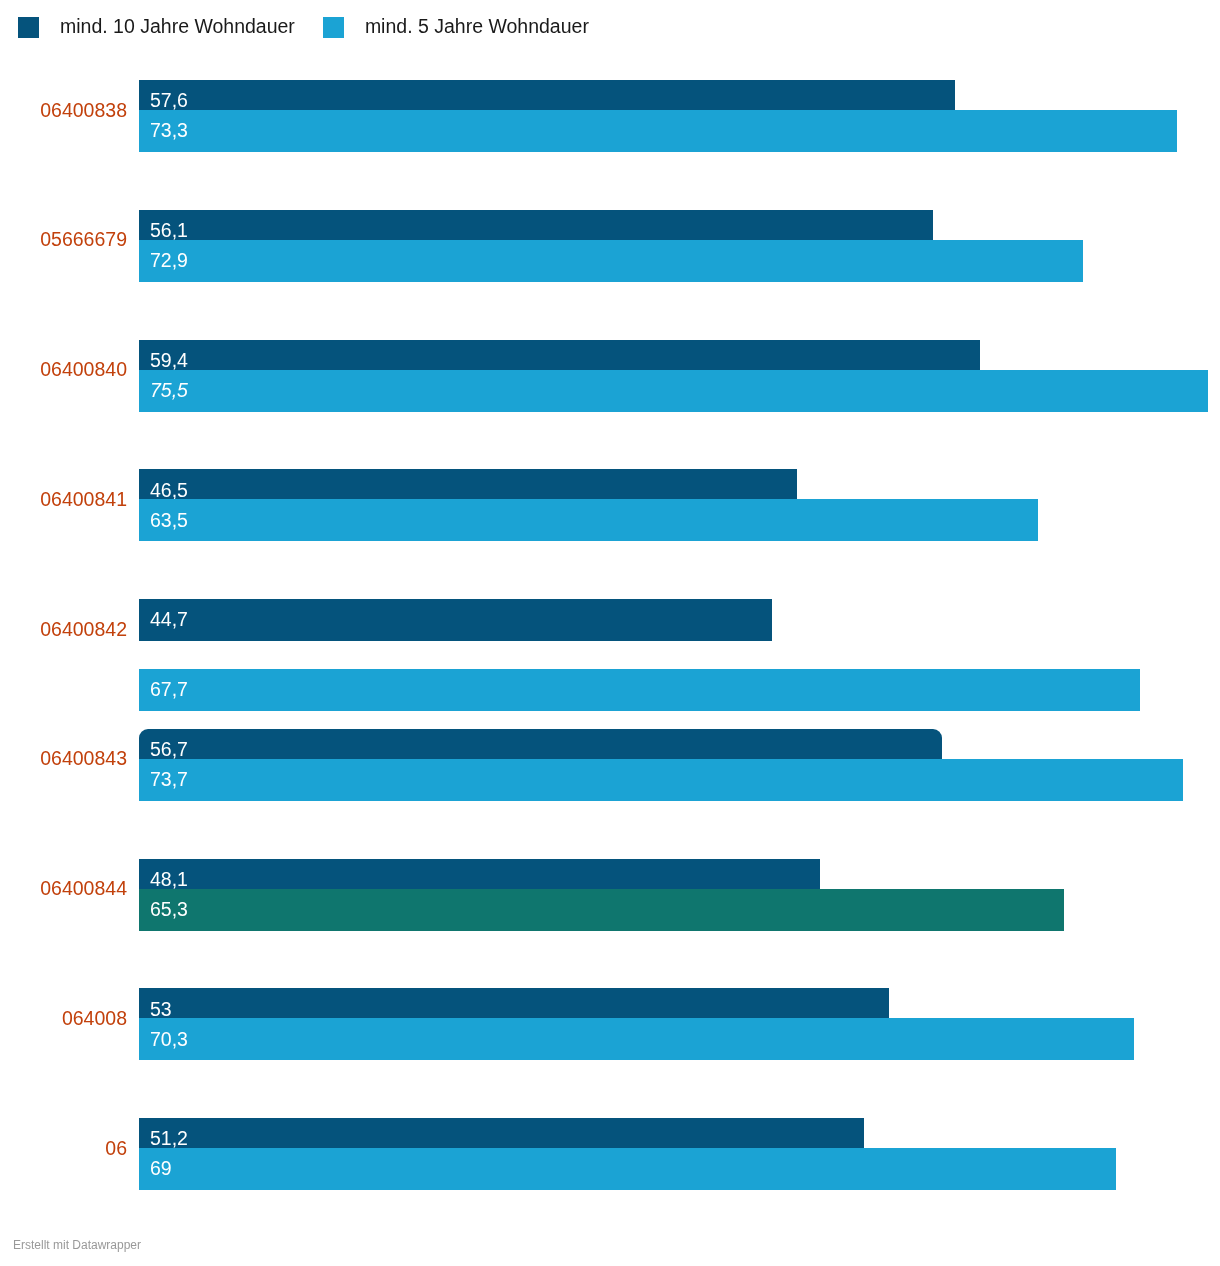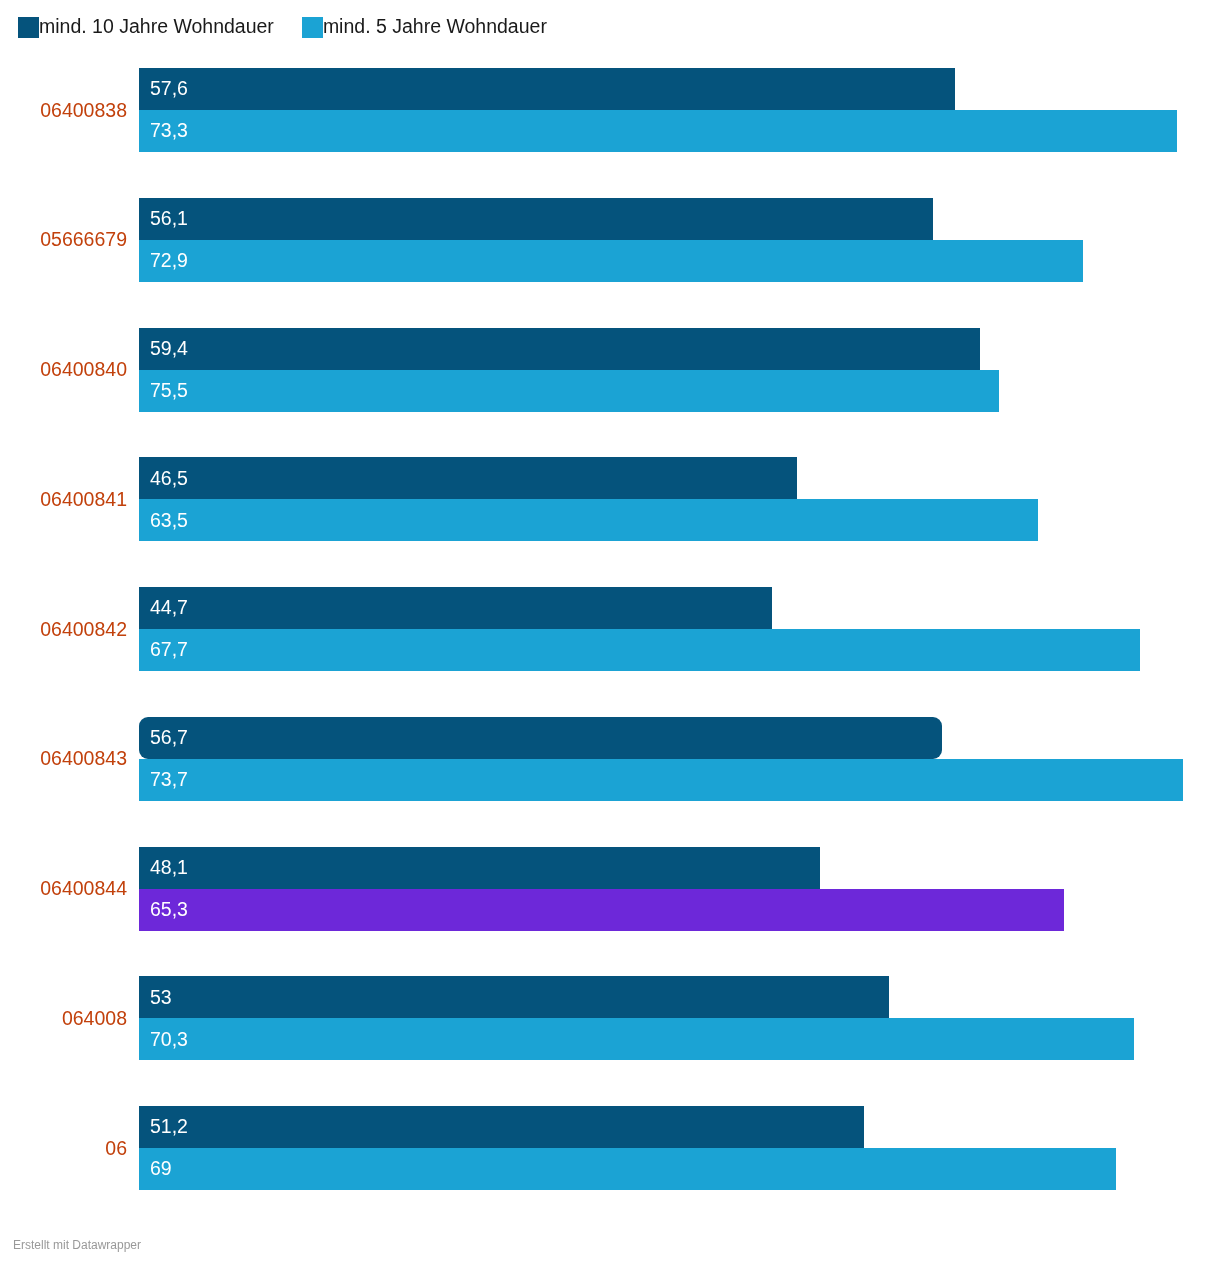--- a/index.html
+++ b/index.html
@@ -38,21 +38,21 @@
   }
   .legend-item + .legend-item {
     margin-left: 28px;
   }
   .legend-swatch {
     width: 21px;
     height: 21px;
     flex: 0 0 auto;
   }
   .legend-label {
-    margin-left: 0;
+    margin-left: 21px;
     font-size: 19.5px;
     line-height: 1;
     color: #1a1a1a;
     white-space: nowrap;
   }
 
   
   .plot {
     position: absolute;
     left: 0;
@@ -91,21 +91,21 @@
   }
 
   .bar {
     position: absolute;
     left: 0;
     height: 42px;
     display: flex;
     align-items: center;
     box-sizing: border-box;
   }
-  .bar.top    { top: 0; }
+  .bar.top    { top: 12px; }
   .bar.bottom { top: 42px; }
 
   .bar-value {
     color: #ffffff;
     font-size: 19.5px;
     line-height: 1;
     padding-left: 11px;
     white-space: nowrap;
   }
 
@@ -157,21 +157,21 @@
             <span class="bar-value">72,9</span>
           </div>
         </div>
       </div>
       <div class="group" style="top: 327.5px;">
         <div class="cat-label">06400840</div>
         <div class="bars">
           <div class="bar top" style="background: rgb(5, 83, 124); width: 841.104px;">
             <span class="bar-value">59,4</span>
           </div>
-          <div class="bar bottom" style="background: rgb(27, 163, 212); width: 860px;">
+          <div class="bar bottom" style="background: rgb(27, 163, 212); width: 1069px; font-style: italic;">
             <span class="bar-value">75,5</span>
           </div>
         </div>
       </div>
       <div class="group" style="top: 457.25px;">
         <div class="cat-label">06400841</div>
         <div class="bars">
           <div class="bar top" style="background: rgb(5, 83, 124); width: 658.44px;">
             <span class="bar-value">46,5</span>
           </div>
@@ -179,21 +179,21 @@
             <span class="bar-value">63,5</span>
           </div>
         </div>
       </div>
       <div class="group" style="top: 587px;">
         <div class="cat-label">06400842</div>
         <div class="bars">
           <div class="bar top" style="background: rgb(5, 83, 124); width: 632.952px;">
             <span class="bar-value">44,7</span>
           </div>
-          <div class="bar bottom" style="background: rgb(27, 163, 212); width: 1001px;">
+          <div class="bar bottom" style="background: rgb(27, 163, 212); width: 1001px; margin-top: 40px;">
             <span class="bar-value">67,7</span>
           </div>
         </div>
       </div>
       <div class="group" style="top: 716.75px;">
         <div class="cat-label">06400843</div>
         <div class="bars">
           <div class="bar top" style="background: rgb(5, 83, 124); width: 802.872px; border-radius: 9px;">
             <span class="bar-value">56,7</span>
           </div>
@@ -201,21 +201,21 @@
             <span class="bar-value">73,7</span>
           </div>
         </div>
       </div>
       <div class="group" style="top: 846.5px;">
         <div class="cat-label">06400844</div>
         <div class="bars">
           <div class="bar top" style="background: rgb(5, 83, 124); width: 681.096px;">
             <span class="bar-value">48,1</span>
           </div>
-          <div class="bar bottom" style="background: #6d28d9; width: 924.648px;">
+          <div class="bar bottom" style="background: #0f766e; width: 924.648px;">
             <span class="bar-value">65,3</span>
           </div>
         </div>
       </div>
       <div class="group" style="top: 976.25px;">
         <div class="cat-label">064008</div>
         <div class="bars">
           <div class="bar top" style="background: rgb(5, 83, 124); width: 750.48px;">
             <span class="bar-value">53</span>
           </div>

